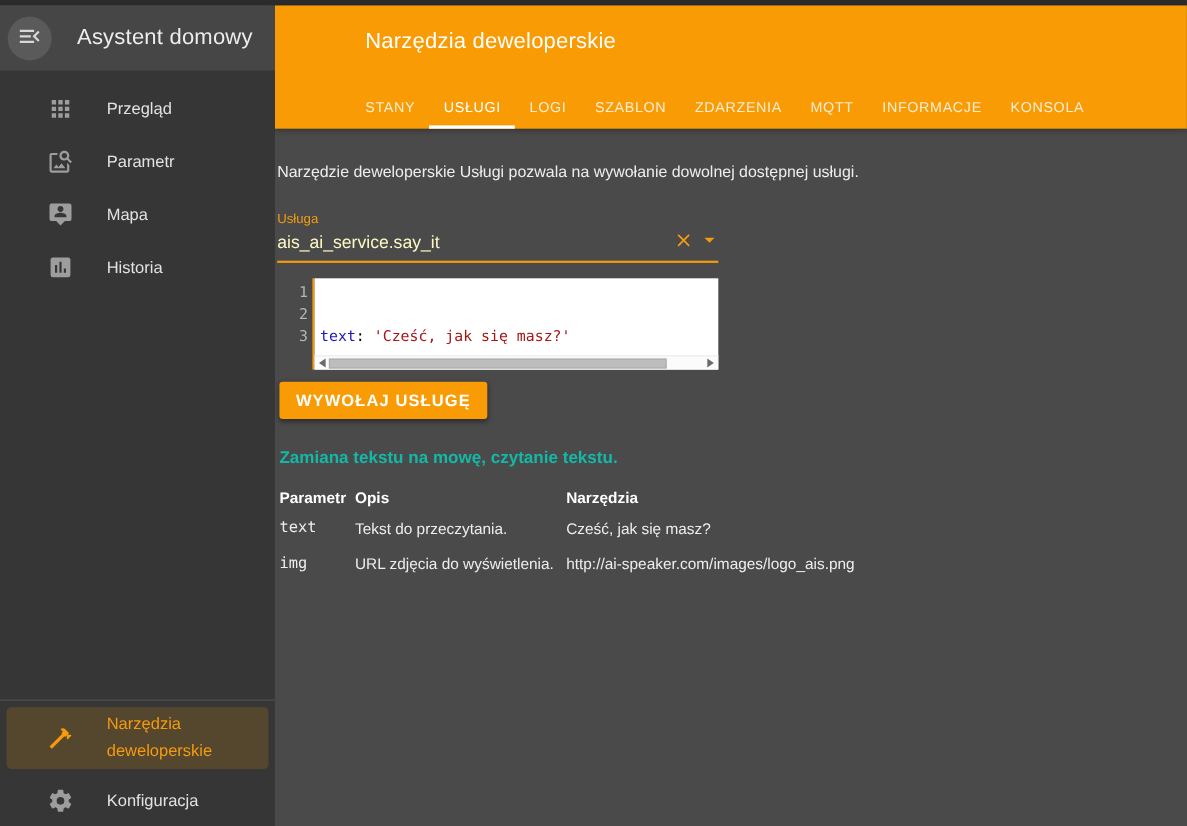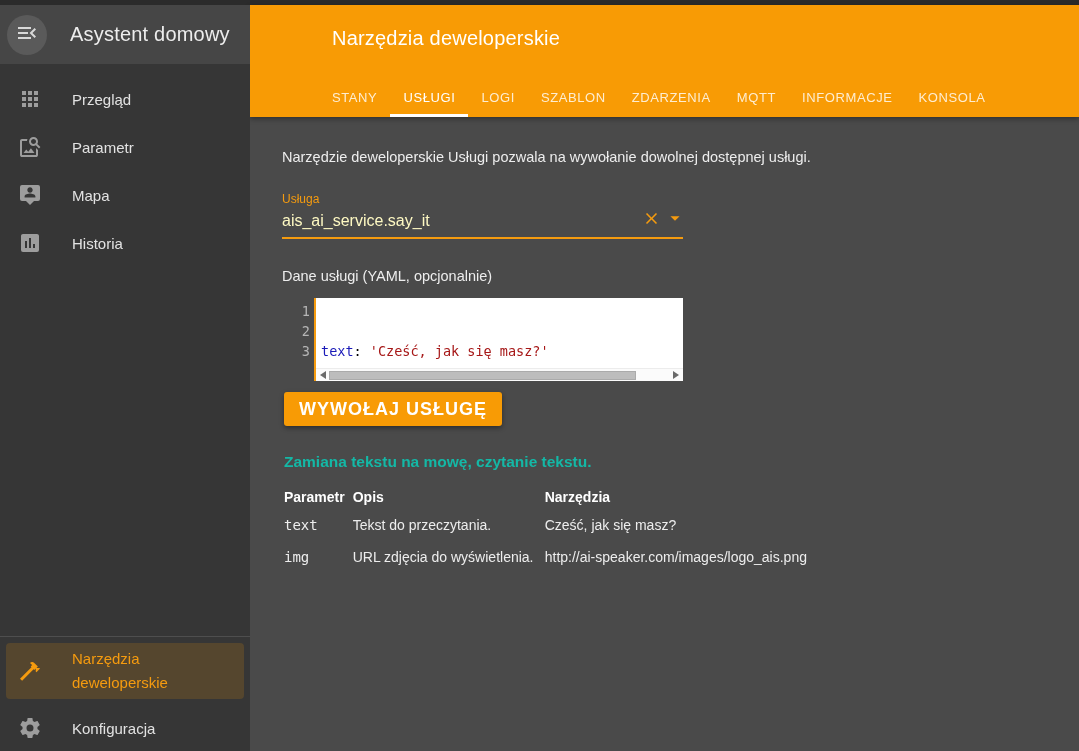--- a/index.html
+++ b/index.html
@@ -35,21 +35,21 @@
   }
   .menu-btn{
     width:40px;height:40px;border-radius:50%;background:#5a5a5a;
     display:flex;align-items:center;justify-content:center;cursor:pointer;border:none;
   }
   .menu-btn svg{width:24px;height:24px;fill:#d8d8d8;}
   .app-title{color:#ededed;font-size:20px;margin-left:23px;font-weight:400;letter-spacing:.2px;}
 
   .sidebar-list{padding-top:10px;}
   .side-item{
-    height:48px;display:flex;align-items:center;cursor:pointer;color:#e2e2e2;
+    height:48px;display:flex;align-items:center;cursor:pointer;color:#e2e2e2;padding-left:25px;
   }
   .side-item .s-icon{width:24px;height:24px;margin-left:18px;flex:none;}
   .side-item .s-icon svg{width:24px;height:24px;fill:#9d9d9d;}
   .side-item .s-label{margin-left:30px;font-size:15px;}
 
   .sidebar-spacer{flex:1;}
   .sidebar-bottom{border-top:1px solid rgba(255,255,255,0.12);padding-top:6px;}
   .side-item.active{
     background:var(--active-item-bg);border-radius:4px;
     margin:0 6px;height:56px;color:var(--accent);
@@ -73,21 +73,21 @@
   .tab{
     position:relative;padding:0 13px;height:40px;display:flex;align-items:center;
     color:rgba(255,255,255,0.82);font-size:13px;font-weight:500;letter-spacing:.6px;
     cursor:pointer;white-space:nowrap;
   }
   .tab.active{color:#fff;}
   .tab.active::after{
     content:"";position:absolute;left:0;right:0;bottom:0;height:3px;background:#fff;
   }
 
-  .content{flex:1;background:var(--content-bg);padding:32px 16px 0 32px;overflow:hidden;}
+  .content{flex:1;background:var(--content-bg);padding:32px 16px 0 2px;overflow:hidden;}
   .description{color:#ededed;font-size:14.5px;margin:0 0 27px 0;}
 
   
   .service-field{
     width:401px;position:relative;border-bottom:2px solid var(--accent);
     padding-bottom:7px;
   }
   .service-label{color:var(--accent);font-size:12px;display:block;margin-bottom:6px;}
   .service-input{
     background:transparent;border:none;outline:none;color:#fef9c3;
@@ -124,21 +124,21 @@
   }
   .sb-arrow{width:0;height:0;border-style:solid;cursor:pointer;flex:none;}
   .sb-arrow.left{border-width:4px 6px 4px 0;border-color:transparent #6a6a6a transparent transparent;margin:0 3px 0 4px;}
   .sb-arrow.right{border-width:4px 0 4px 6px;border-color:transparent transparent transparent #6a6a6a;margin:0 4px 0 3px;}
   .sb-track{flex:1;height:9px;position:relative;}
   .sb-thumb{position:absolute;left:0;top:0;height:9px;width:90%;background:#bdbdbd;border:1px solid #ababab;cursor:grab;}
 
   .call-btn{
     display:inline-block;margin:11px 0 0 2px;height:34px;padding:0 15px;
     background:var(--header-orange);color:#fff;border:none;border-radius:3px;
-    font-family:"Liberation Sans",sans-serif;font-size:18px;font-weight:700;
+    font-family:"Liberation Sans",sans-serif;font-size:15px;font-weight:700;
     letter-spacing:1px;cursor:pointer;box-shadow:0 2px 5px rgba(0,0,0,0.4);
   }
 
   .section-title{color:#14b8a6;font-size:15.5px;font-weight:700;margin:27px 0 0 2px;}
 
   table.params{border-collapse:collapse;margin:12px 0 0 2px;}
   table.params th{
     text-align:left;color:#fff;font-size:14px;font-weight:700;padding:6px 8px 4px 0;
   }
   table.params td{color:#ededed;font-size:14px;padding:8px 8px 8px 0;}
@@ -260,21 +260,20 @@
         </button>
         <button class="caret-btn">
           <span>
             <svg viewBox="0 0 24 24">
                 <path d="M7,10L12,15L17,10H7Z"></path>
               </svg>
           </span>
         </button>
       </div>
 
-      <p class="yaml-label">Dane usługi (YAML, opcjonalnie)</p>
 
       <div class="editor">
         <div class="gutter">
           <span>1</span>
           <span>2</span>
           <span>3</span>
         </div>
         <div class="gutter-border"></div>
         <div class="code-area">
           <div class="code-lines">

